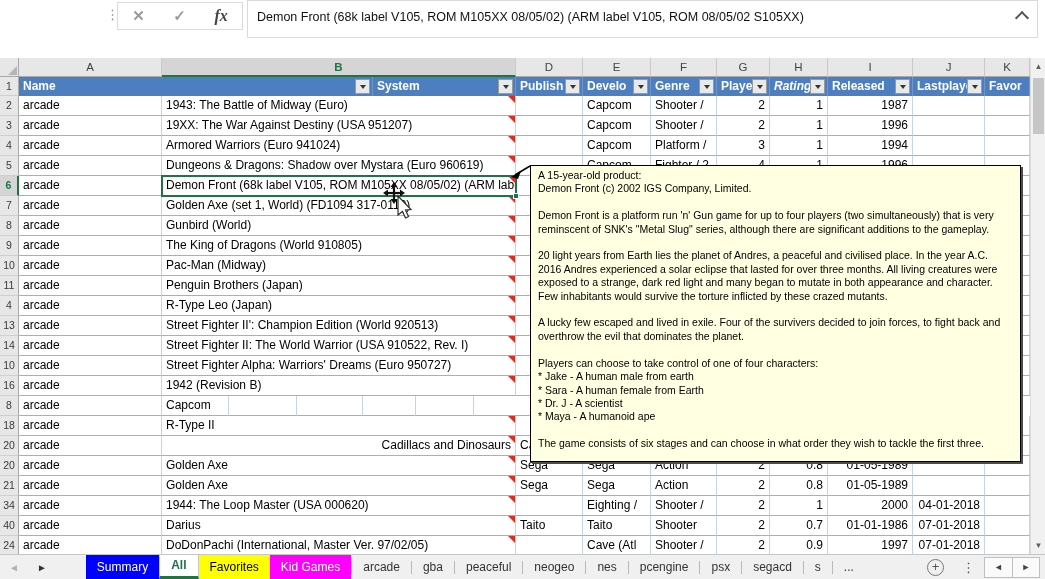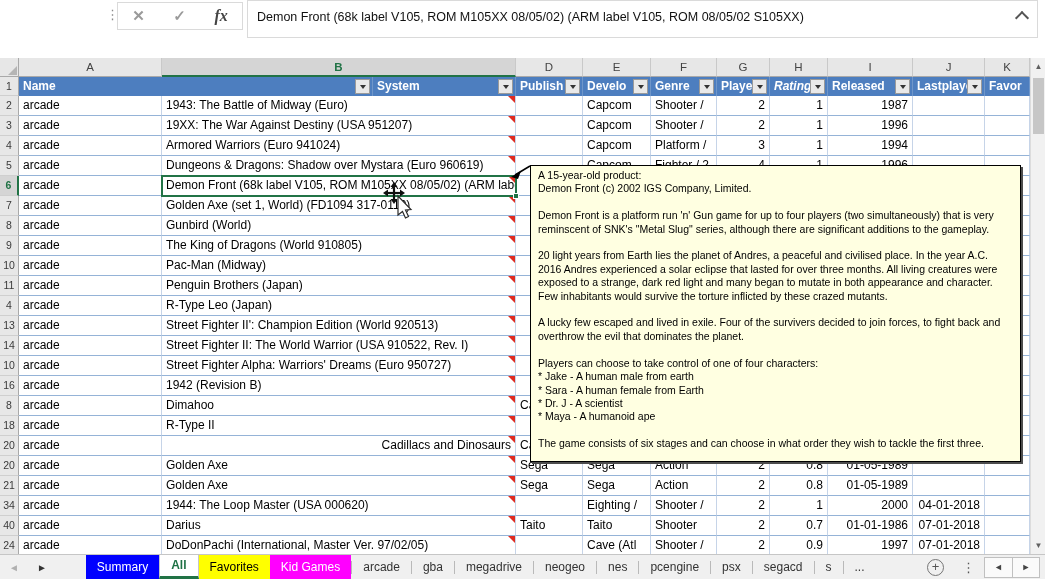--- a/index.html
+++ b/index.html
@@ -323,21 +323,20 @@
       <div class="cell" style="width: 66px;"></div>
       <div class="cell num" style="width: 53px;"></div>
       <div class="cell num" style="width: 58px;"></div>
       <div class="cell num" style="width: 85px;"></div>
       <div class="cell num" style="width: 72px;"></div>
       <div class="cell" style="width: 45px;"></div>
     </div>
     <div class="data-row">
       <div class="gutter">8</div>
       <div class="cell" style="width: 143px;">arcade</div>
-      <div class="cell" style="width: 354px;">Dimahoo<div class="comment-tri"></div></div>
       <div class="cell" style="width: 67px;">Capcom</div>
       <div class="cell" style="width: 68px;"></div>
       <div class="cell" style="width: 66px;"></div>
       <div class="cell num" style="width: 53px;"></div>
       <div class="cell num" style="width: 58px;"></div>
       <div class="cell num" style="width: 85px;"></div>
       <div class="cell num" style="width: 72px;"></div>
       <div class="cell" style="width: 45px;"></div>
     </div>
     <div class="data-row">
@@ -485,21 +484,21 @@
   <span id="tabs-container" style="display:flex; align-items:stretch;">
       <div class="sheet-tab" style="background: rgb(0, 0, 255); color: rgb(255, 255, 255);">Summary</div>
       <div class="sheet-tab active">All</div>
       <div class="sheet-tab" style="background: rgb(255, 255, 0); color: rgb(0, 0, 0);">Favorites</div>
       <div class="sheet-tab" style="background: rgb(255, 0, 255); color: rgb(255, 255, 255);">Kid Games</div>
       <div class="tab-sep"></div>
       <div class="sheet-tab">arcade</div>
       <div class="tab-sep"></div>
       <div class="sheet-tab">gba</div>
       <div class="tab-sep"></div>
-      <div class="sheet-tab">megadrive</div>
+      <div class="sheet-tab">peaceful</div>
       <div class="tab-sep"></div>
       <div class="sheet-tab">neogeo</div>
       <div class="tab-sep"></div>
       <div class="sheet-tab">nes</div>
       <div class="tab-sep"></div>
       <div class="sheet-tab">pcengine</div>
       <div class="tab-sep"></div>
       <div class="sheet-tab">psx</div>
       <div class="tab-sep"></div>
       <div class="sheet-tab">segacd</div>

